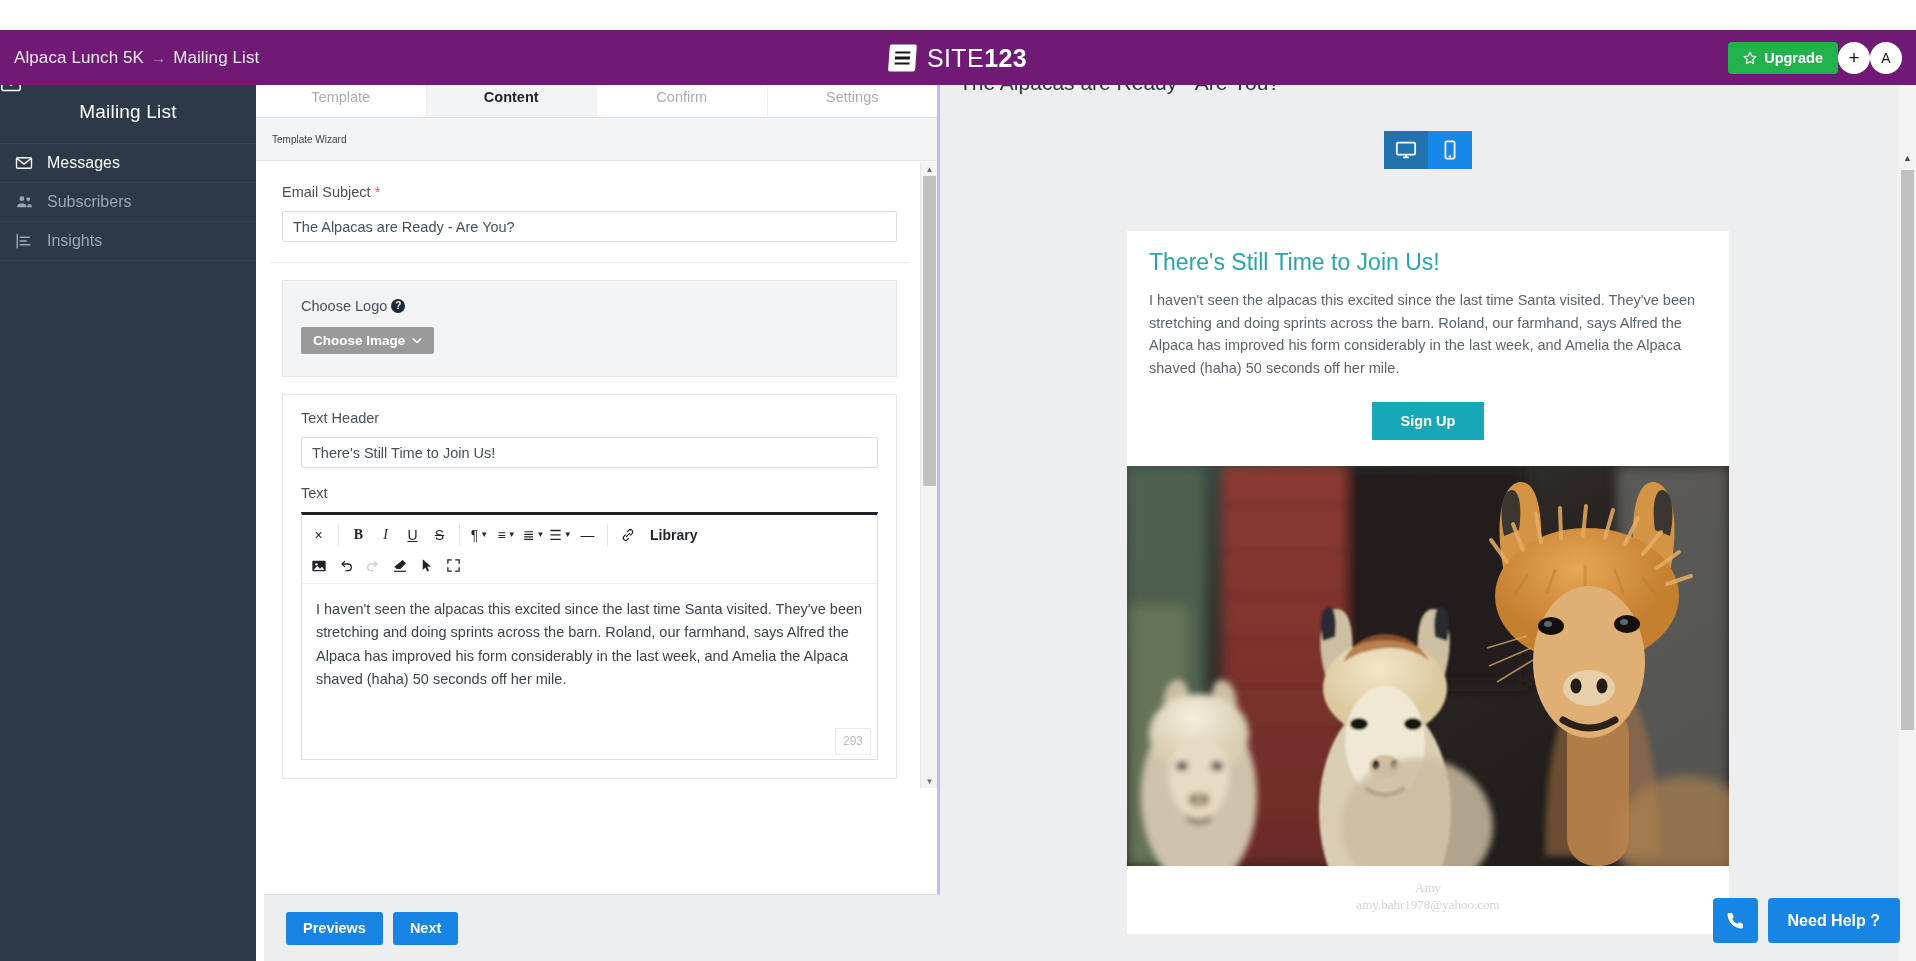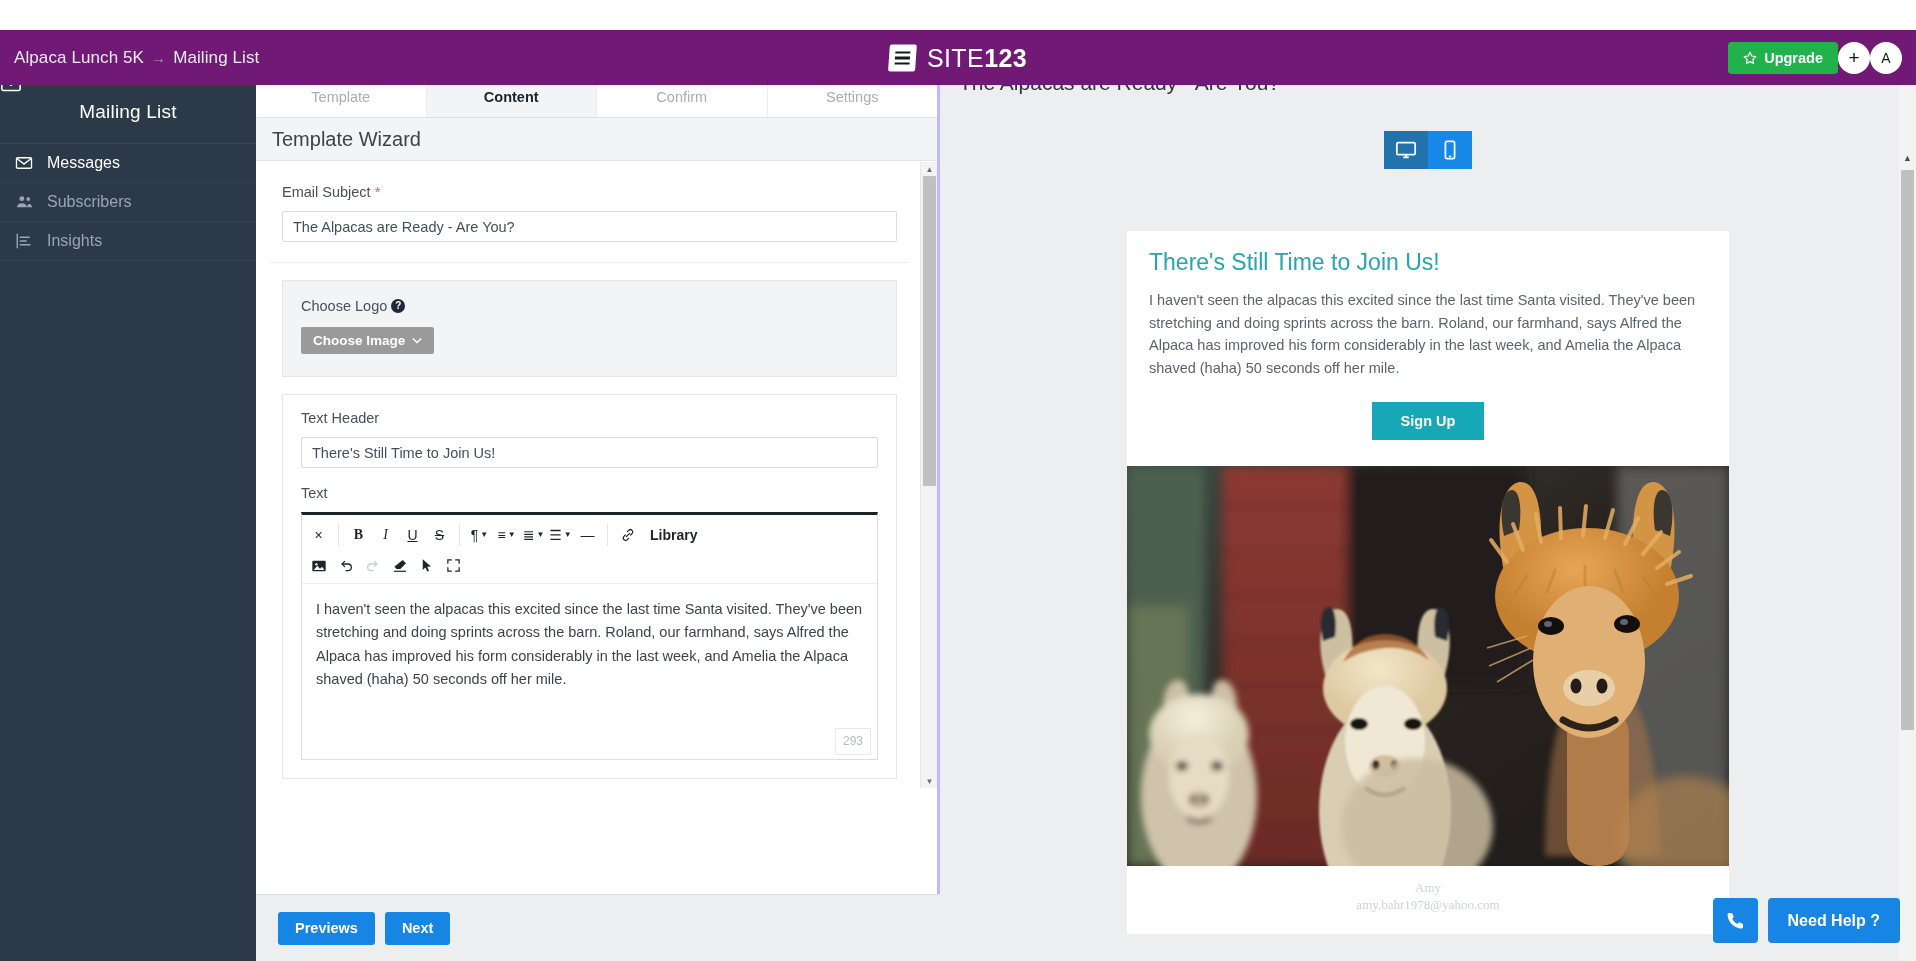--- a/index.html
+++ b/index.html
@@ -128,21 +128,21 @@
     content: ""; position: absolute; top: 0; left: 0; right: 0;
     height: 4px; background: #1d7fd6;
   }
   .tab .tico { height: 16px; display: flex; align-items: center; }
 
   .wizard-bar {
     height: 43px;
     background: #f2f4f6;
     display: flex; align-items: center;
     padding-left: 16px;
-    font-size: 20px;
+    font-size: 10px;
     color: #3c444b;
     border-bottom: 1px solid #e3e6e9;
   }
 
   .form-scroll {
     position: absolute;
     top: 107px; left: 0;
     width: 667px; height: 626px;
     overflow: hidden;
     background: #fff;
@@ -242,21 +242,21 @@
   }
   .ed-scroll .arrow-up, .ed-scroll .arrow-dn {
     position: absolute; left: 0; width: 17px; height: 14px;
     display: flex; align-items: center; justify-content: center;
     font-size: 8px; color: #6e6e6e;
   }
   .ed-scroll .arrow-up { top: 0; }
   .ed-scroll .arrow-dn { bottom: 0; }
 
   .footer-bar {
-    position: absolute; bottom: 0; left: 0;
+    position: absolute; bottom: 0; left: 8px;
     width: 684px; height: 67px;
     background: #eceef0;
     border-top: 1px solid #dcdfe2;
     display: flex; align-items: center;
     padding-left: 22px; gap: 10px;
   }
   .blue-btn {
     background: #1785e3; color: #fff; border: none;
     height: 33px; padding: 0 17px;
     border-radius: 3px;

